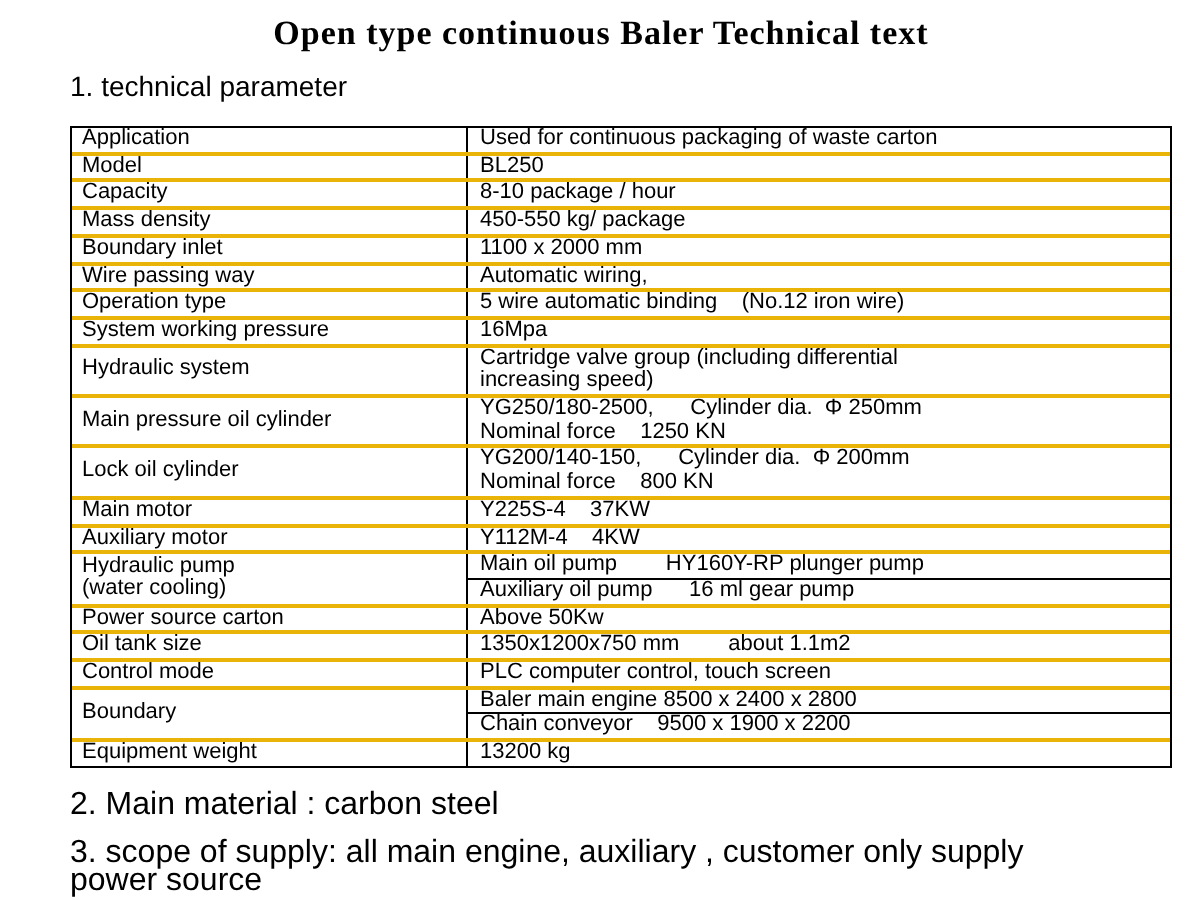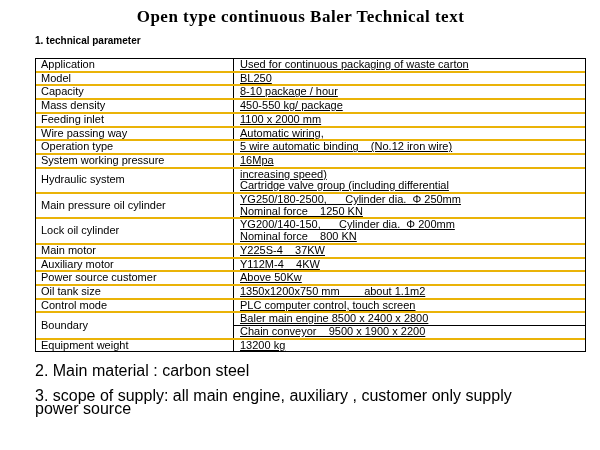--- a/index.html
+++ b/index.html
@@ -22,22 +22,22 @@
   }
   .doc-title {
     font-family: "Liberation Serif", serif;
     font-weight: bold;
     font-size: 17px;
     text-align: center;
     margin: 2px 40px 8px 20px;
     letter-spacing: 0.5px;
   }
   .section-heading {
-    font-weight: bold;
-    font-size: 10px;
+    font-weight: normal;
+    font-size: 14px;
     margin: 0 0 4px 0;
   }
   .ttable {
     border: 1.5px solid #000000;
     width: 551px;
     box-sizing: border-box;
     margin-top: 12px;
   }
   .trow {
     display: flex;
@@ -66,21 +66,20 @@
     display: flex;
     flex-direction: column;
   }
   .subcell {
     border-top: 1px solid #000000;
     padding: 0 0 0 6px;
     flex: 1;
     display: flex;
     flex-direction: column;
     justify-content: center;
-    text-decoration: underline;
   }
   .subcell:first-child {
     border-top: none;
   }
   .vline {
     font-size: 11px;
     line-height: 11.7px;
     white-space: pre;
   }
   .note {
@@ -139,21 +138,21 @@
           <div>Mass density</div>
         </div>
         <div class="rcell">
           <div class="subcell">
             <div class="vline">450-550 kg/ package</div>
           </div>
         </div>
       </div>
       <div class="trow">
         <div class="lcell">
-          <div>Feeding inlet</div>
+          <div>Boundary inlet</div>
         </div>
         <div class="rcell">
           <div class="subcell">
             <div class="vline">1100 x 2000 mm</div>
           </div>
         </div>
       </div>
       <div class="trow">
         <div class="lcell">
           <div>Wire passing way</div>
@@ -183,22 +182,22 @@
             <div class="vline">16Mpa</div>
           </div>
         </div>
       </div>
       <div class="trow">
         <div class="lcell">
           <div>Hydraulic system</div>
         </div>
         <div class="rcell">
           <div class="subcell">
+            <div class="vline">Cartridge valve group (including differential</div>
             <div class="vline">increasing speed)</div>
-            <div class="vline">Cartridge valve group (including differential</div>
           </div>
         </div>
       </div>
       <div class="trow">
         <div class="lcell">
           <div>Main pressure oil cylinder</div>
         </div>
         <div class="rcell">
           <div class="subcell">
             <div class="vline">YG250/180-2500,      Cylinder dia.  Φ 250mm</div>
@@ -232,21 +231,35 @@
           <div>Auxiliary motor</div>
         </div>
         <div class="rcell">
           <div class="subcell">
             <div class="vline">Y112M-4    4KW</div>
           </div>
         </div>
       </div>
       <div class="trow">
         <div class="lcell">
-          <div>Power source customer</div>
+          <div>Hydraulic pump</div>
+          <div>(water cooling)</div>
+        </div>
+        <div class="rcell">
+          <div class="subcell">
+            <div class="vline">Main oil pump        HY160Y-RP plunger pump</div>
+          </div>
+          <div class="subcell">
+            <div class="vline">Auxiliary oil pump      16 ml gear pump</div>
+          </div>
+        </div>
+      </div>
+      <div class="trow">
+        <div class="lcell">
+          <div>Power source carton</div>
         </div>
         <div class="rcell">
           <div class="subcell">
             <div class="vline">Above 50Kw</div>
           </div>
         </div>
       </div>
       <div class="trow">
         <div class="lcell">
           <div>Oil tank size</div>

